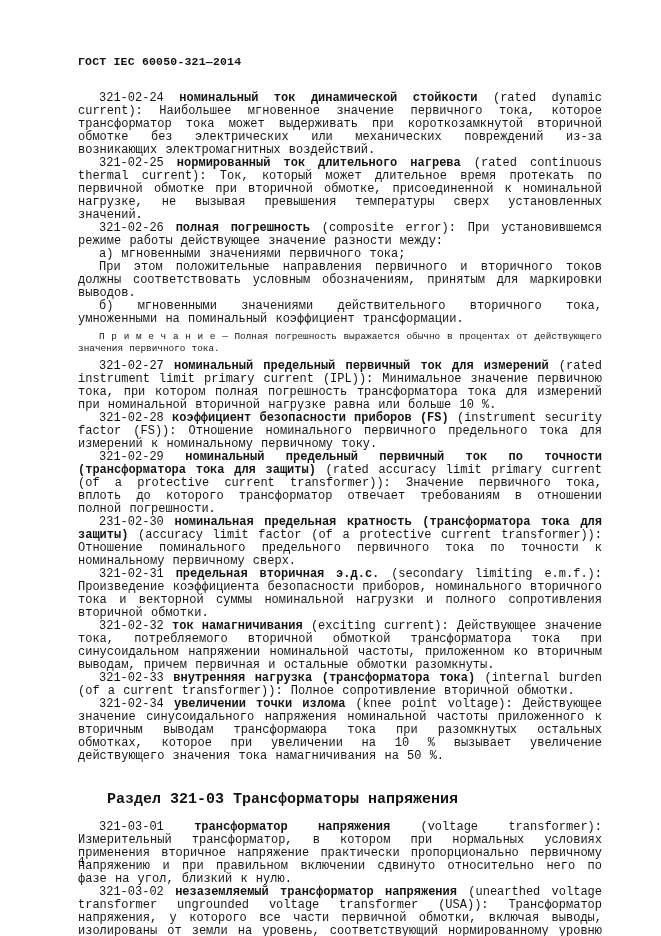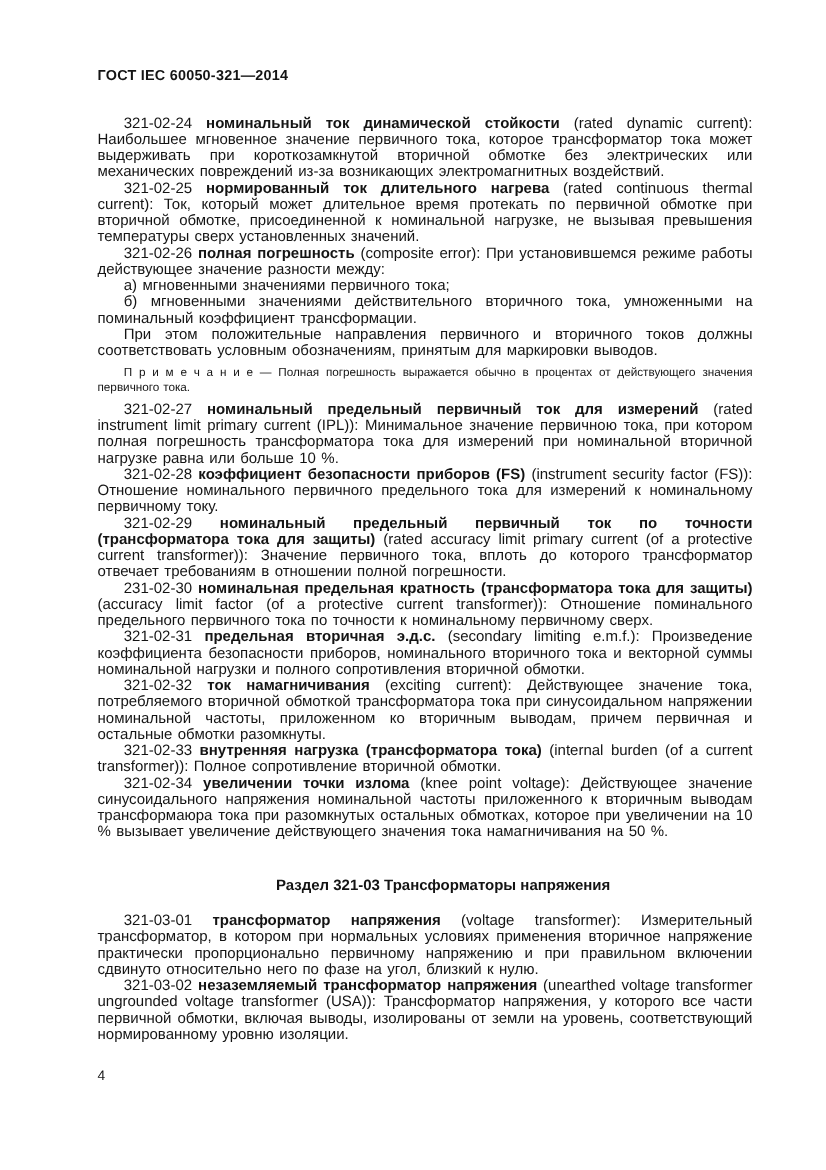--- a/index.html
+++ b/index.html
@@ -1,21 +1,21 @@
 <!DOCTYPE html>
 <html><head>
 <meta charset="utf-8">
 <style>
   html,body { margin:0; padding:0; background:#e8e8e8; }
   .page {
     position:relative;
     width:661px; height:936px;
     margin:0 auto;
     background:#ffffff;
-    font-family:Liberation Sans, sans-serif;
+    font-family:Liberation Mono, monospace;
     color:#141414;
     overflow:hidden;
     box-sizing:border-box;
   }
   .doc-header {
     position:absolute;
     left:78px; top:55px;
     font-size:11.5px;
     font-weight:bold;
     letter-spacing:0.2px;
@@ -33,23 +33,23 @@
     text-indent:21px;
     word-spacing:1px;
   }
   .blk.note {
     font-size:9.4px;
     line-height:11.6px;
     margin:5px 0 6px 0;
     word-spacing:0.5px;
   }
   .blk.heading {
-    font-size:12px;
+    font-size:15px;
     font-weight:bold;
-    text-align:center;
+    text-align:left;
     text-indent:29px;
     margin:30px 0 15px 0;
     word-spacing:0;
   }
   .b { font-weight:bold; }
   .page-number {
     position:absolute;
     left:78px; top:855px;
     font-size:11px;
   }
@@ -58,22 +58,22 @@
 <body>
 
 <div class="page">
   <div class="doc-header">ГОСТ IEC 60050-321—2014</div>
 
   <div class="doc-body" id="doc-body">
       <p class="blk def"><span>321-02-24 </span><span class="b">номинальный ток динамической стойкости</span><span> (rated dynamic current): Наибольшее мгновенное значение первичного тока, которое трансформатор тока может выдерживать при короткозамкнутой вторичной обмотке без электрических или механических повреждений из-за возникающих электромагнитных воздействий.</span></p>
       <p class="blk def"><span>321-02-25 </span><span class="b">нормированный ток длительного нагрева</span><span> (rated continuous thermal current): Ток, который может длительное время протекать по первичной обмотке при вторичной обмотке, присоединенной к номинальной нагрузке, не вызывая превышения температуры сверх установленных значений.</span></p>
       <p class="blk def"><span>321-02-26 </span><span class="b">полная погрешность</span><span> (composite error): При установившемся режиме работы действующее значение разности между:</span></p>
       <p class="blk plain"><span>а) мгновенными значениями первичного тока;</span></p>
+      <p class="blk plain"><span>При этом положительные направления первичного и вторичного токов должны соответствовать условным обозначениям, принятым для маркировки выводов.</span></p>
       <p class="blk plain"><span>б) мгновенными значениями действительного вторичного тока, умноженными на поминальный коэффициент трансформации.</span></p>
-      <p class="blk plain"><span>При этом положительные направления первичного и вторичного токов должны соответствовать условным обозначениям, принятым для маркировки выводов.</span></p>
       <p class="blk note"><span>П р и м е ч а н и е — Полная погрешность выражается обычно в процентах от действующего значения первичного тока.</span></p>
       <p class="blk def"><span>321-02-27 </span><span class="b">номинальный предельный первичный ток для измерений</span><span> (rated instrument limit primary current (IPL)): Минимальное значение первичною тока, при котором полная погрешность трансформатора тока для измерений при номинальной вторичной нагрузке равна или больше 10 %.</span></p>
       <p class="blk def"><span>321-02-28 </span><span class="b">коэффициент безопасности приборов (FS)</span><span> (instrument security factor (FS)): Отношение номинального первичного предельного тока для измерений к номинальному первичному току.</span></p>
       <p class="blk def"><span>321-02-29 </span><span class="b">номинальный предельный первичный ток по точности (трансформатора тока для защиты)</span><span> (rated accuracy limit primary current (of a protective current transformer)): Значение первичного тока, вплоть до которого трансформатор отвечает требованиям в отношении полной погрешности.</span></p>
       <p class="blk def"><span>231-02-30 </span><span class="b">номинальная предельная кратность (трансформатора тока для защиты)</span><span> (accuracy limit factor (of a protective current transformer)): Отношение поминального предельного первичного тока по точности к номинальному первичному сверх.</span></p>
       <p class="blk def"><span>321-02-31 </span><span class="b">предельная вторичная э.д.с.</span><span> (secondary limiting e.m.f.): Произведение коэффициента безопасности приборов, номинального вторичного тока и векторной суммы номинальной нагрузки и полного сопротивления вторичной обмотки.</span></p>
       <p class="blk def"><span>321-02-32 </span><span class="b">ток намагничивания</span><span> (exciting current): Действующее значение тока, потребляемого вторичной обмоткой трансформатора тока при синусоидальном напряжении номинальной частоты, приложенном ко вторичным выводам, причем первичная и остальные обмотки разомкнуты.</span></p>
       <p class="blk def"><span>321-02-33 </span><span class="b">внутренняя нагрузка (трансформатора тока)</span><span> (internal burden (of a current transformer)): Полное сопротивление вторичной обмотки.</span></p>
       <p class="blk def"><span>321-02-34 </span><span class="b">увеличении точки излома</span><span> (knee point voltage): Действующее значение синусоидального напряжения номинальной частоты приложенного к вторичным выводам трансформаюра тока при разомкнутых остальных обмотках, которое при увеличении на 10 % вызывает увеличение действующего значения тока намагничивания на 50 %.</span></p>
       <h2 class="blk heading"><span class="b">Раздел 321-03 Трансформаторы напряжения</span></h2>

